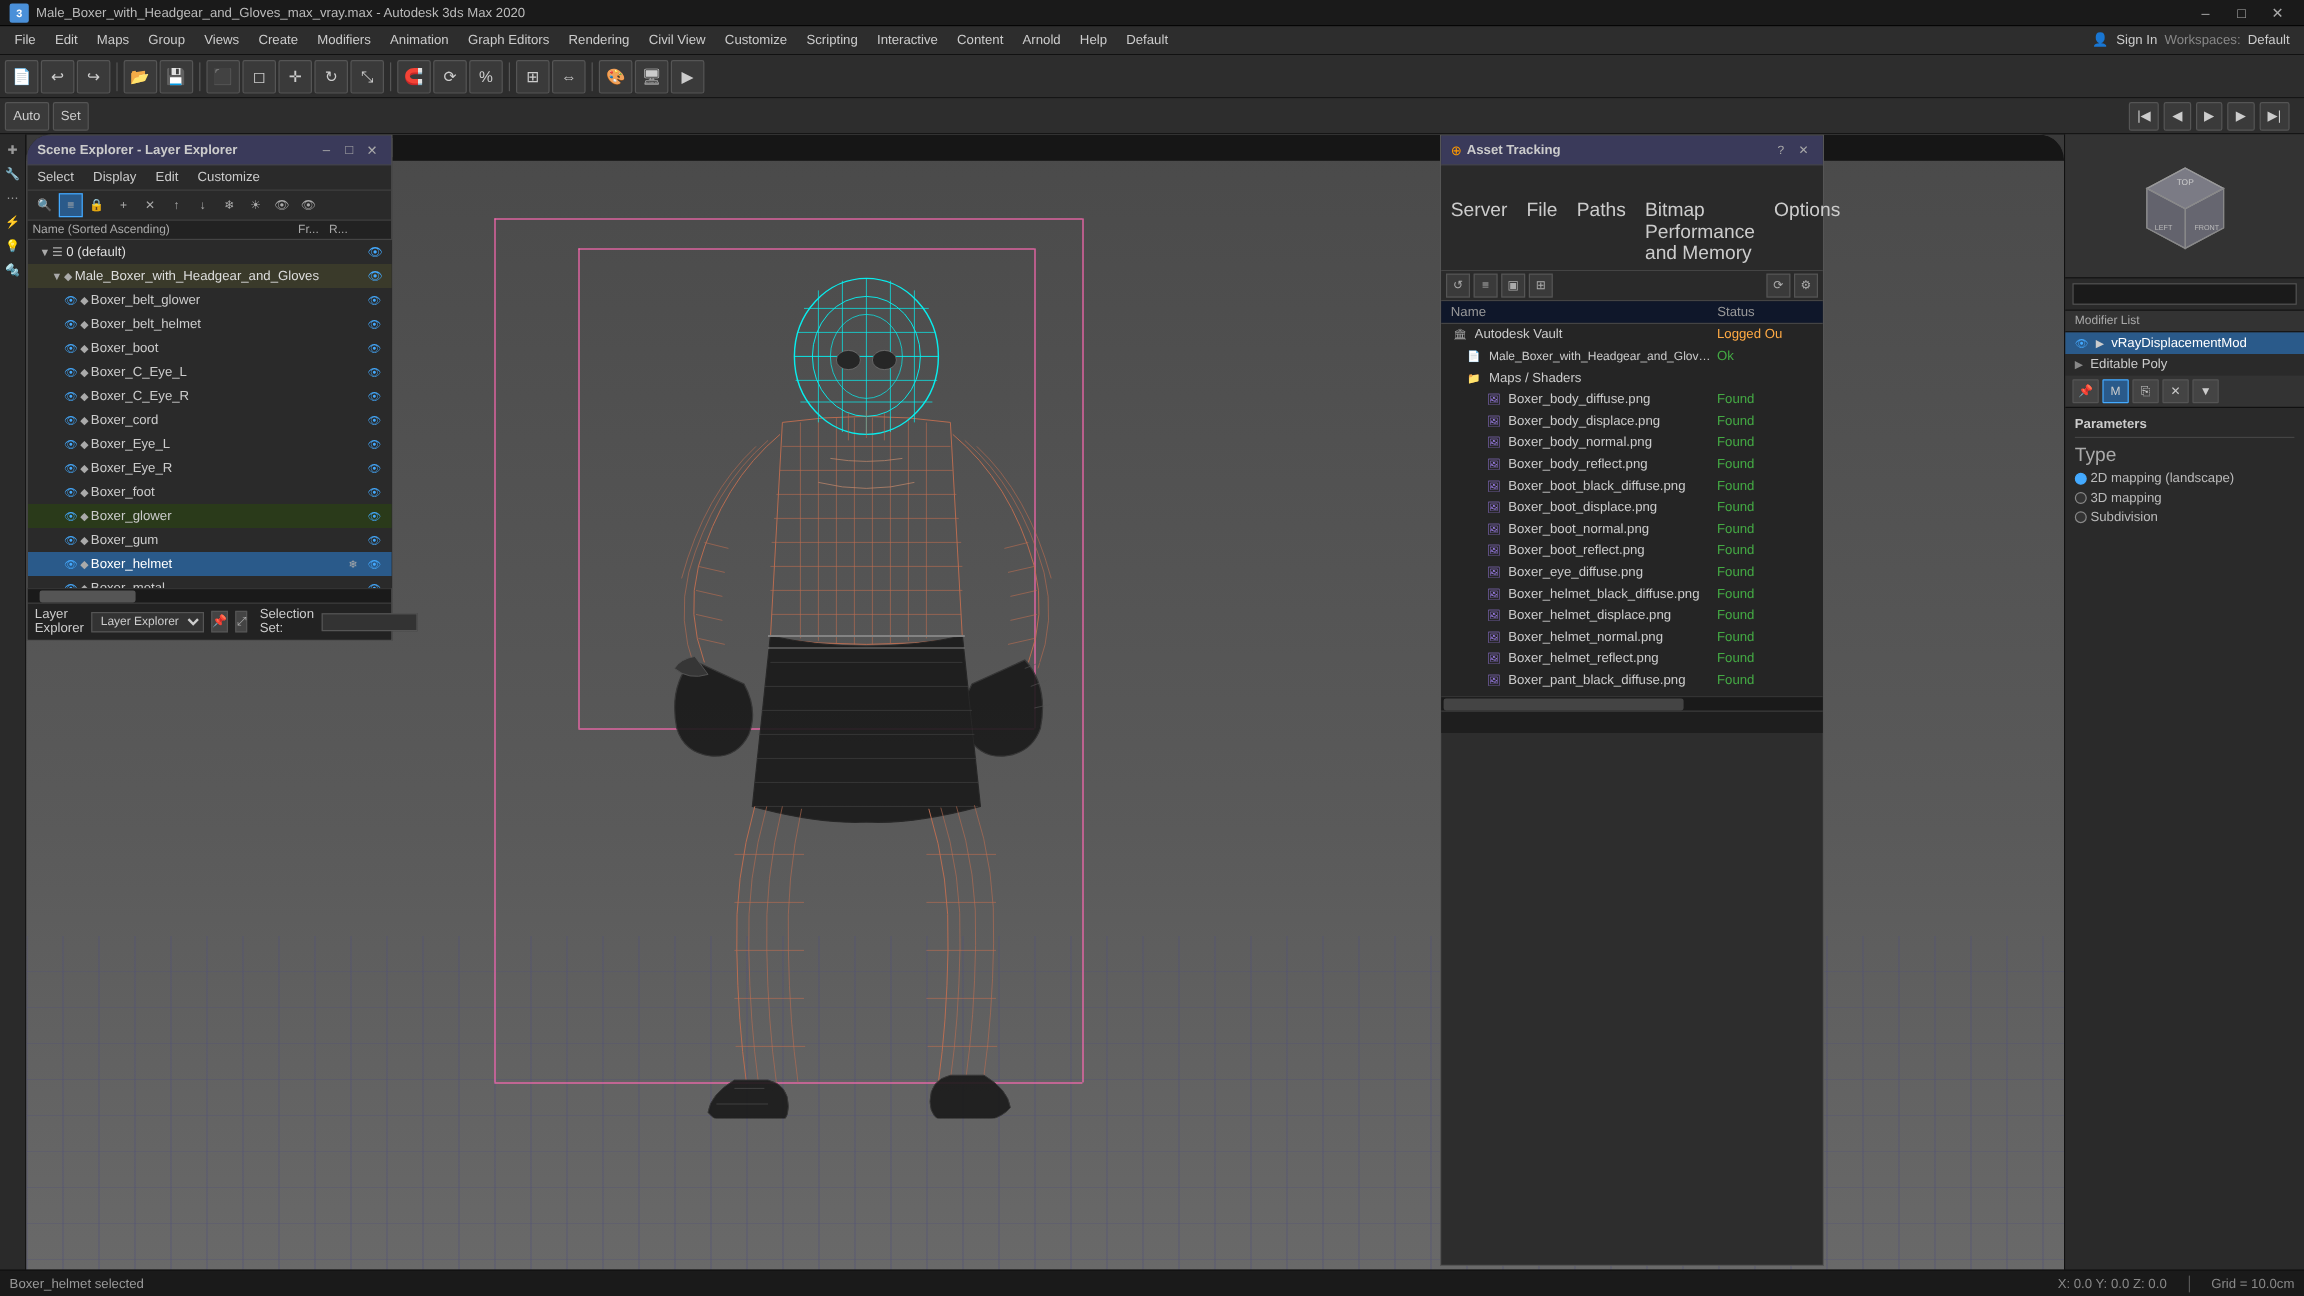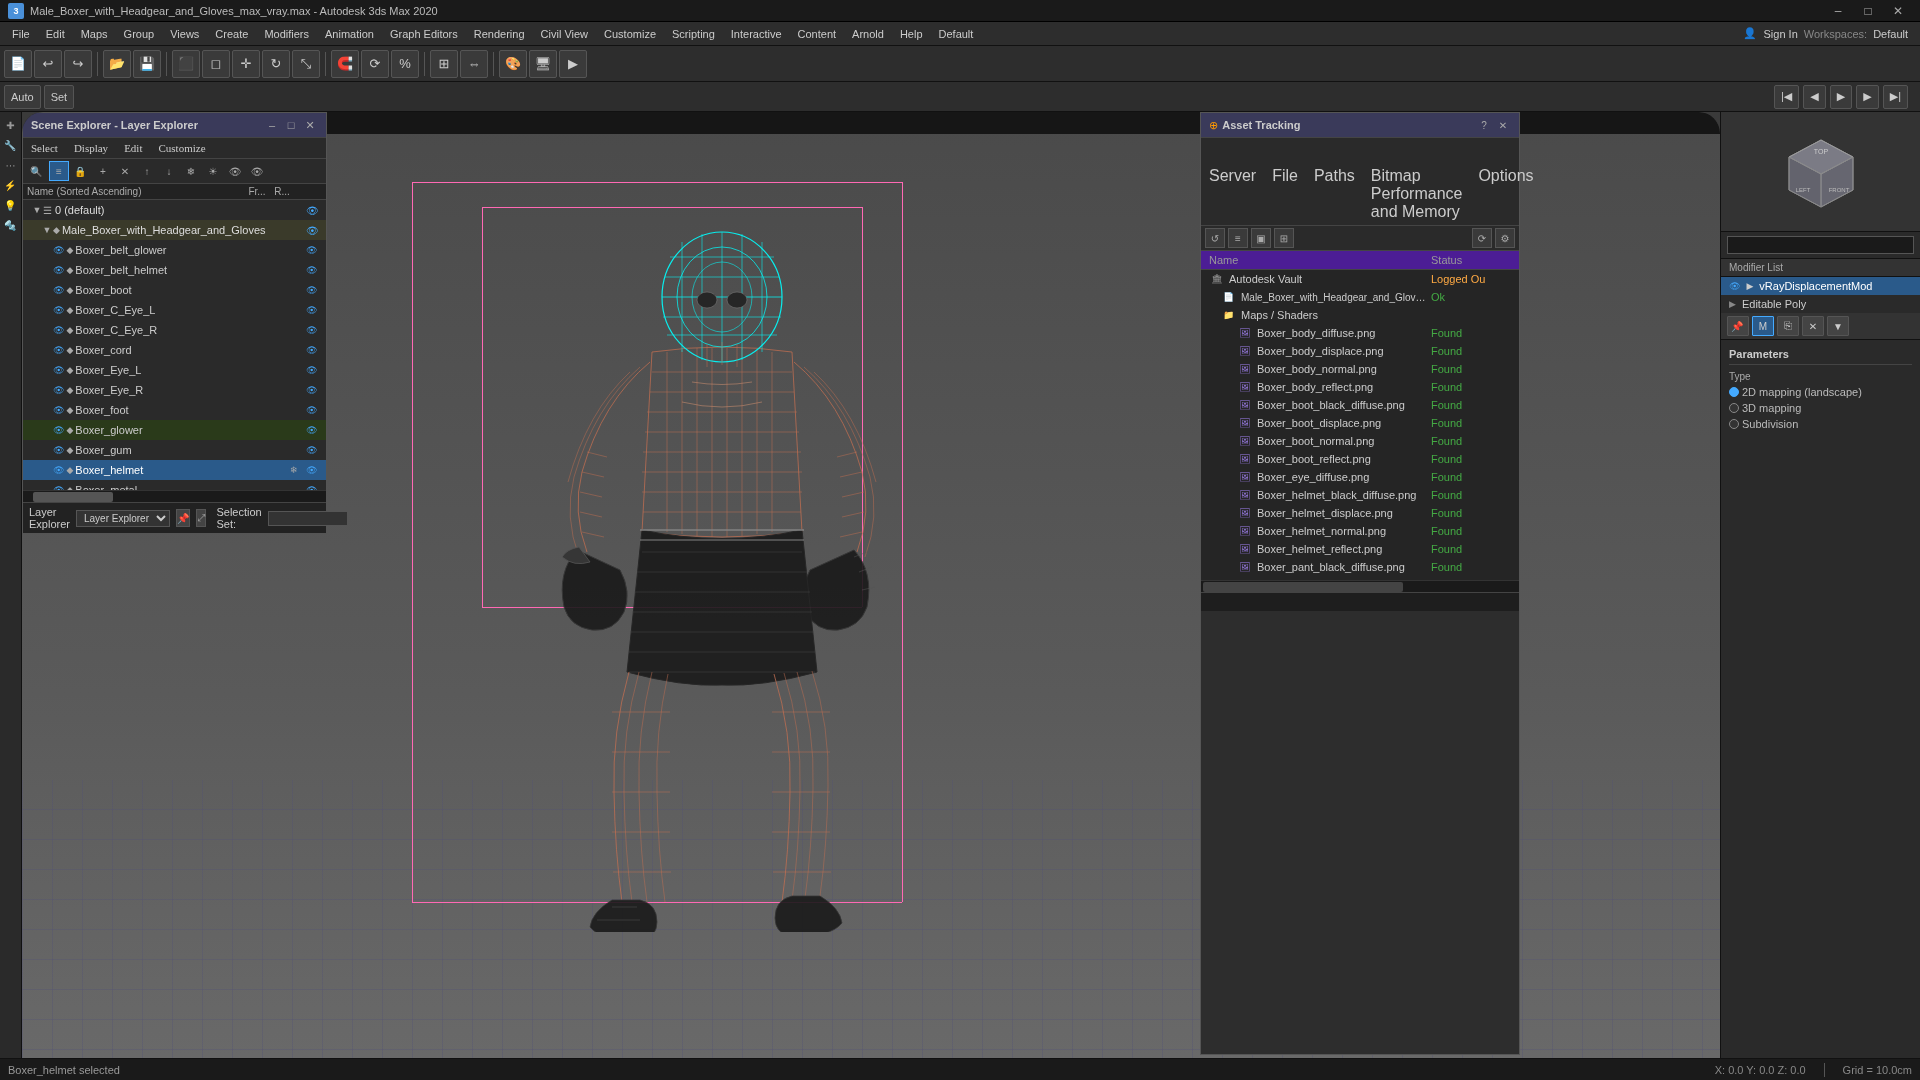--- a/index.html
+++ b/index.html
@@ -75,21 +75,21 @@
     .radio-dot.checked { background: #4af; border-color: #4af; }
 
     
     #scene-explorer { position: absolute; left: 22px; top: 0; width: 305px; background: #2d2d2d; border: 1px solid #555; z-index: 20; }
     #scene-explorer-title { background: #3a3a5a; display: flex; align-items: center; justify-content: space-between; padding: 4px 8px; border-bottom: 1px solid #444; }
     .se-title-text { color: #ccc; font-size: 11px; font-weight: bold; }
     .se-title-controls { display: flex; gap: 3px; }
     .se-ctrl-btn { width: 16px; height: 16px; display: flex; align-items: center; justify-content: center; color: #aaa; cursor: pointer; font-size: 11px; }
 
     .se-menu-bar { display: flex; align-items: center; padding: 2px 0; border-bottom: 1px solid #444; background: #2a2a2a; }
-    .se-menu-item { padding: 2px 8px; color: #ccc; cursor: pointer; font-size: 11px; font-family: Liberation Serif, serif; }
+    .se-menu-item { padding: 2px 8px; color: #ccc; cursor: pointer; font-size: 11px; }
 
     .se-toolbar { display: flex; align-items: center; padding: 2px 4px; gap: 2px; border-bottom: 1px solid #444; background: #2a2a2a; flex-wrap: wrap; }
     .se-tool-btn { width: 20px; height: 20px; display: flex; align-items: center; justify-content: center; color: #aaa; cursor: pointer; font-size: 10px; border: 1px solid transparent; }
     .se-tool-btn.active { background: #2a5a8a; border-color: #4af; }
 
     .se-col-header { display: flex; align-items: center; padding: 2px 4px; background: #222; border-bottom: 1px solid #444; font-size: 10px; color: #aaa; }
     .se-col-name { flex: 1; }
     .se-col-fr { width: 30px; text-align: center; }
     .se-col-r { width: 20px; text-align: center; }
 
@@ -115,21 +115,21 @@
     .at-title-text { color: #ccc; font-size: 11px; font-weight: bold; }
     .at-ctrl { display: flex; gap: 3px; }
     .at-ctrl-btn { width: 16px; height: 16px; display: flex; align-items: center; justify-content: center; color: #aaa; cursor: pointer; font-size: 10px; }
 
     .at-menu { display: flex; padding: 2px 0; background: #2a2a2a; border-bottom: 1px solid #444; }
     .at-menu-item { padding: 2px 8px; color: #ccc; cursor: pointer; font-size: 16px; margin-top: 25px; }
 
     .at-toolbar { display: flex; align-items: center; padding: 2px 4px; gap: 3px; border-bottom: 1px solid #444; background: #2a2a2a; }
     .at-tool-btn { width: 20px; height: 20px; display: flex; align-items: center; justify-content: center; color: #aaa; cursor: pointer; font-size: 10px; background: #3a3a3a; border: 1px solid #555; }
 
-    .at-col-header { display: flex; align-items: center; padding: 3px 8px; background: #4c1d95; border-bottom: 1px solid #444; font-size: 11px; color: #999; }
+    .at-col-header { display: flex; align-items: center; padding: 3px 8px; background: #0f172a; border-bottom: 1px solid #444; font-size: 11px; color: #999; }
     .at-col-name { flex: 1; }
     .at-col-status { width: 80px; }
 
     .at-tree { overflow-y: auto; max-height: 310px; background: #252525; }
     .at-item { display: flex; align-items: center; padding: 2px 8px; font-size: 11px; color: #ccc; cursor: pointer; min-height: 18px; }
     .at-item-icon { width: 16px; height: 14px; display: inline-flex; align-items: center; justify-content: center; font-size: 9px; margin-right: 4px; }
     .at-item-name { flex: 1; white-space: nowrap; overflow: hidden; text-overflow: ellipsis; }
     .at-item-status { width: 80px; font-size: 11px; }
     .status-found { color: #4a4; }
     .status-ok { color: #4a4; }
@@ -784,21 +784,21 @@
         <div class="mod-tool-btn">📌</div>
         <div class="mod-tool-btn active">M</div>
         <div class="mod-tool-btn">⎘</div>
         <div class="mod-tool-btn">✕</div>
         <div class="mod-tool-btn">▼</div>
       </div>
 
       <div class="params-section">
         <div class="params-title">Parameters</div>
 
-        <div style="padding:2px 0; font-size:10px; color:#aaa;">Type</div>
+        <div style="padding:2px 0; font-size:16px; color:#aaa;">Type</div>
 
         <div class="param-row">
           <div class="param-radio">
             <div class="radio-dot checked"></div>
             <span>2D mapping (landscape)</span>
           </div>
         </div>
 
         <div class="param-row">
           <div class="param-radio">

